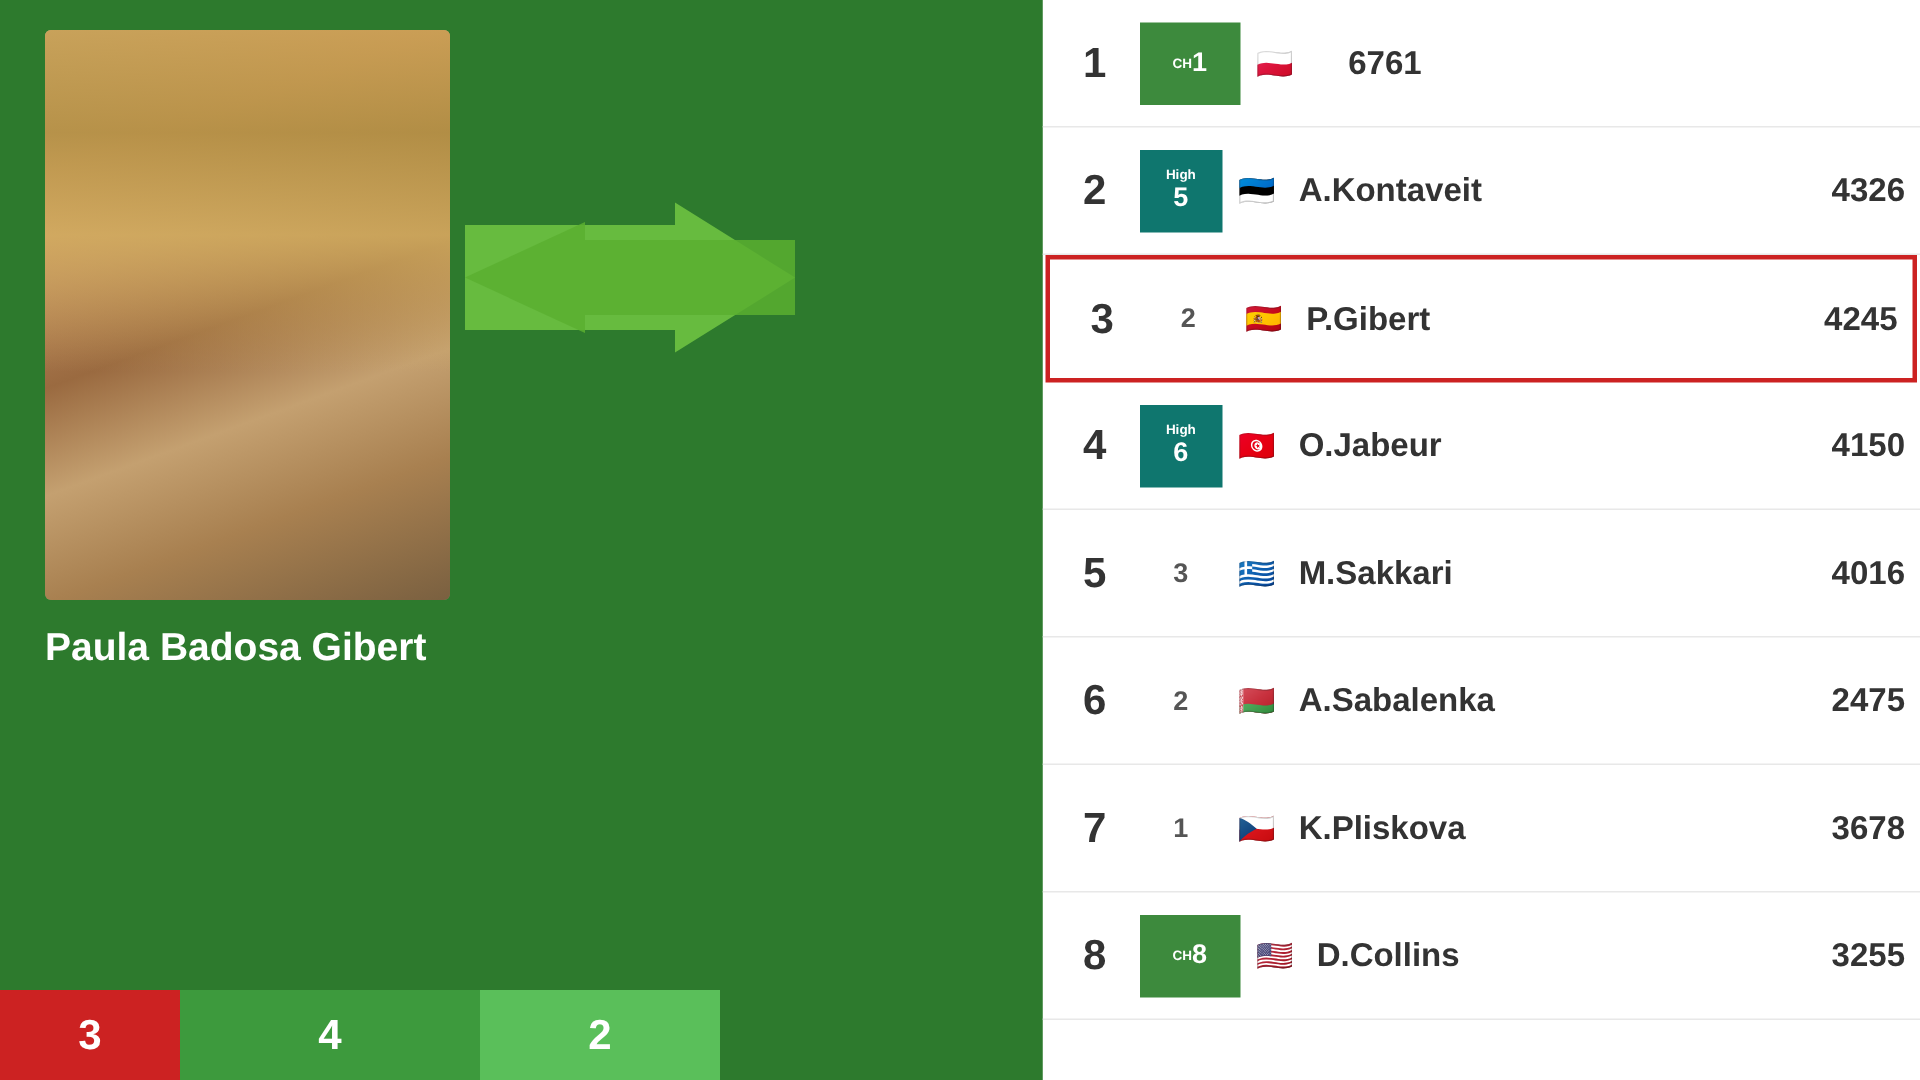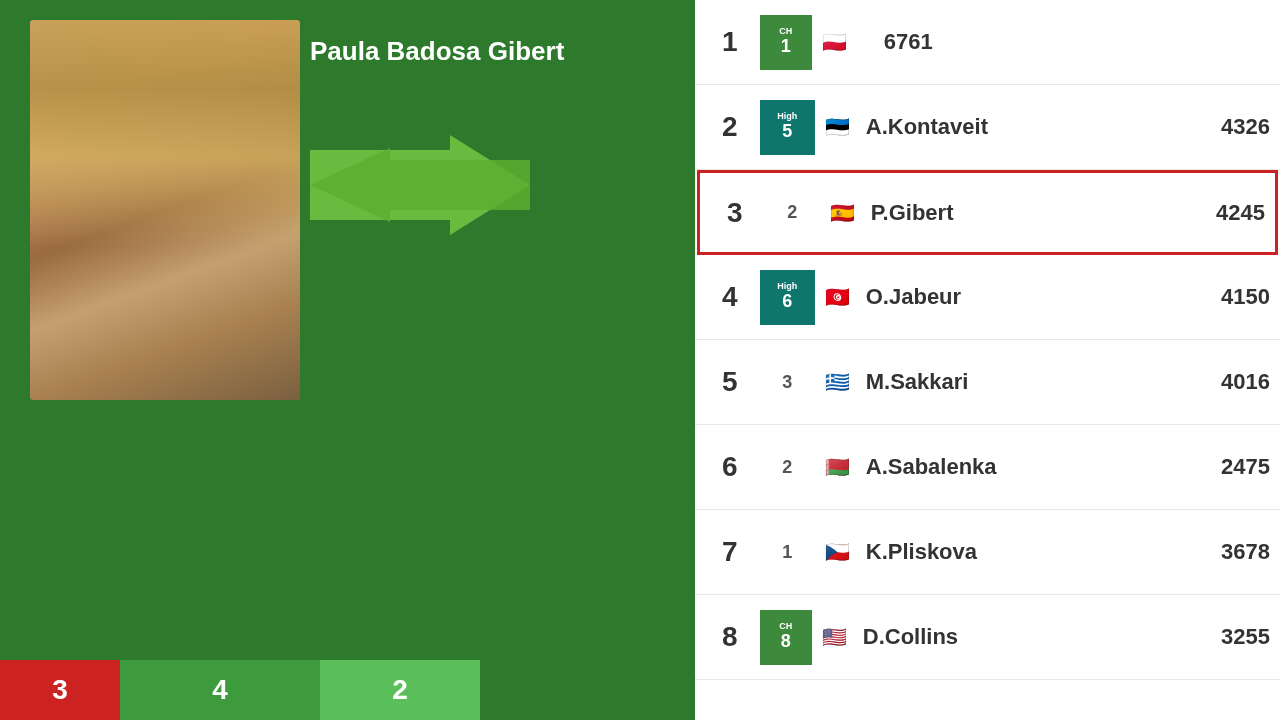--- a/index.html
+++ b/index.html
@@ -11,21 +11,21 @@
       display: flex;
       overflow: hidden;
     }
 
     
     .left-panel {
       width: 756px;
       height: 720px;
       background: #2d7a2d;
       display: flex;
-      flex-direction: row;
+      flex-direction: column;
       align-items: flex-start;
       padding: 20px;
       position: relative;
     }
 
     .player-photo {
       width: 270px;
       height: 380px;
       background: #5a9a5a;
       border-radius: 4px;
@@ -130,25 +130,25 @@
     .rank-num {
       width: 50px;
       font-size: 28px;
       font-weight: bold;
       color: #333;
       text-align: center;
       flex-shrink: 0;
     }
 
     .ch-badge {
-      width: 52px;
+      width: 67px;
       height: 55px;
       background: #3d8a3d;
       display: flex;
-      flex-direction: column;
+      flex-direction: row;
       align-items: center;
       justify-content: center;
       flex-shrink: 0;
       margin: 0 5px;
     }
 
     .ch-label {
       color: white;
       font-size: 9px;
       font-weight: bold;

